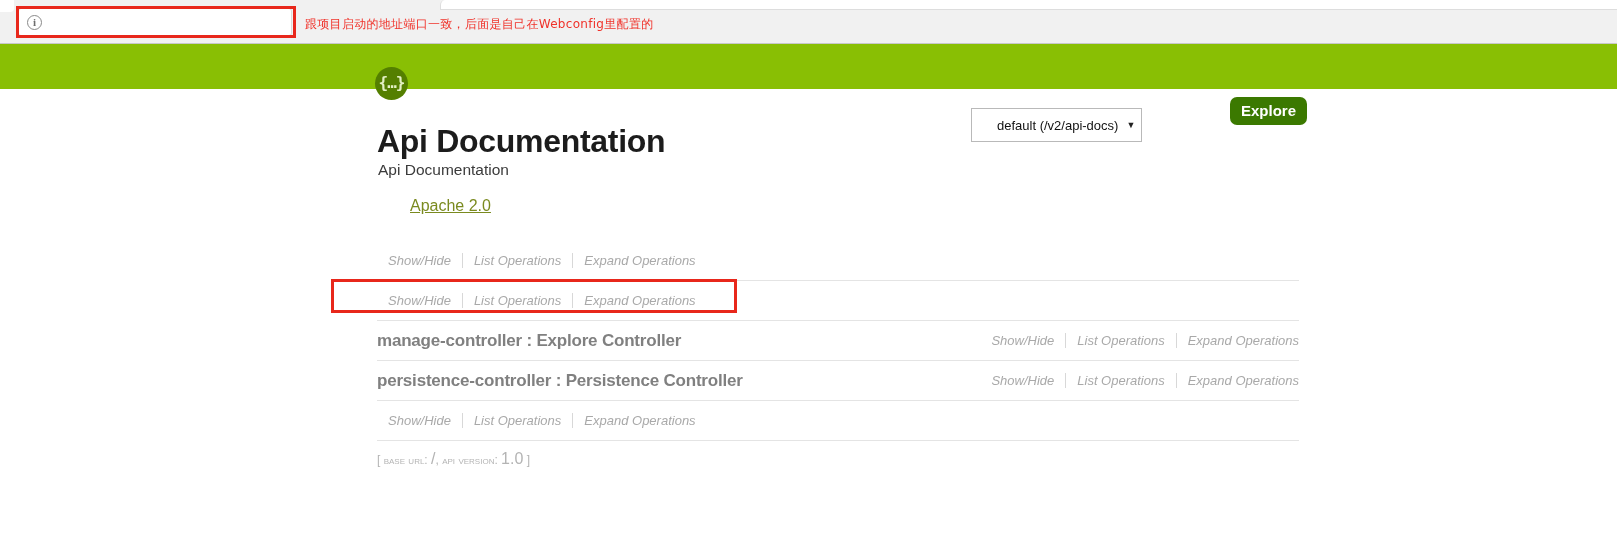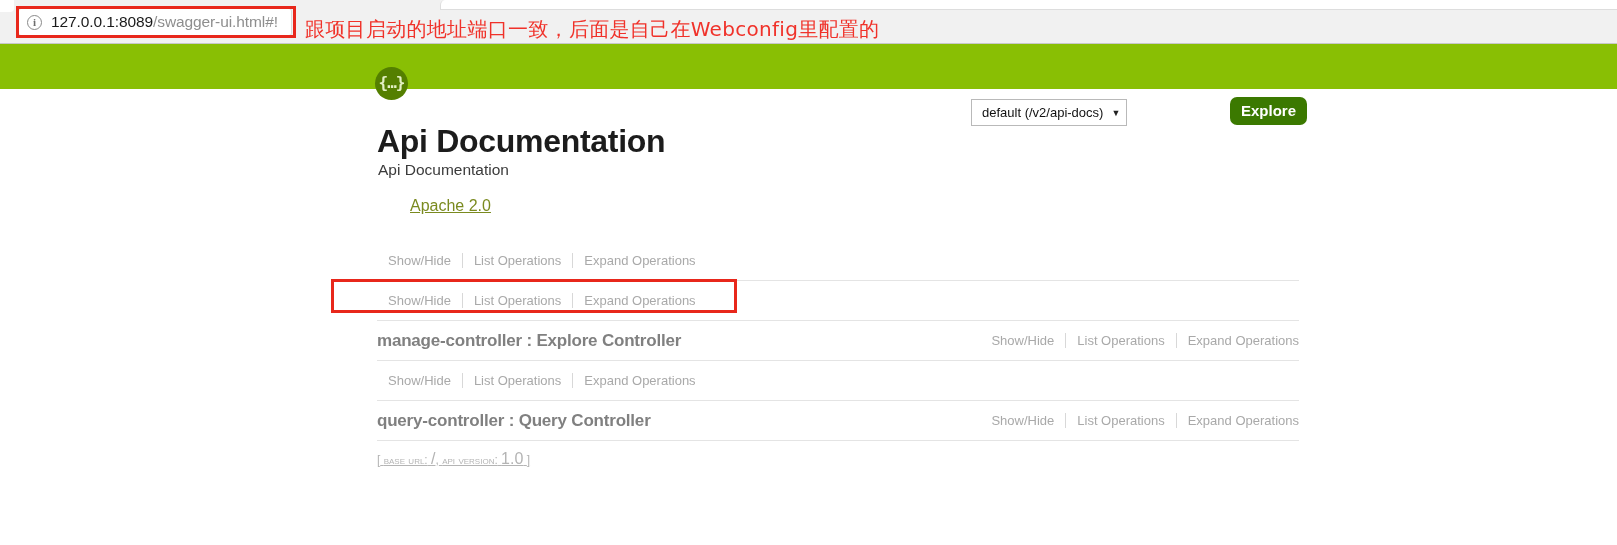--- a/index.html
+++ b/index.html
@@ -59,21 +59,21 @@
 
   .url-redbox {
     position: absolute; left: 16px; top: 6px;
     width: 280px; height: 32px;
     border: 3px solid #e8271b;
     pointer-events: none;
   }
 
   .cn-note {
     position: absolute; left: 305px; top: 16px;
-    font-size: 20px;
+    font-size: 12px;
     color: #f0322a;
     font-family: "DejaVu Sans", sans-serif;
     white-space: nowrap;
     letter-spacing: 0.3px;
   }
 
   
   .swagger-header {
     position: absolute; left: 0; top: 44px;
     width: 1617px; height: 45px;
@@ -94,25 +94,25 @@
     font-family: "DejaVu Sans Mono", monospace;
     letter-spacing: -1px; line-height: 1;
   }
   .logo-word {
     color: #ffffff; font-size: 28px; font-weight: bold;
     letter-spacing: -0.6px;
     margin-top: 34px;
   }
 
   .api-select {
-    position: absolute; left: 971px; top: 55px;
-    height: 27px;
+    position: absolute; left: 971px; top: 64px;
+    height: 34px;
     background: #ffffff;
     border: 1px solid #b9b9b9;
-    padding: 0 6px 0 10px;
+    padding: 0 6px 0 25px;
     display: flex; align-items: center;
     font-size: 13px; color: #111;
     white-space: nowrap;
   }
   .api-select .caret {
     margin-left: 8px; font-size: 9px; color: #222;
   }
 
   .explore-btn {
     position: absolute; left: 1230px; top: 53px;
@@ -153,21 +153,21 @@
     height: 40px;
     border-bottom: 1px solid #e4e4e4;
     display: flex; align-items: center; justify-content: space-between;
   }
   .resource-name {
     font-size: 17px; font-weight: bold; color: #808080;
     letter-spacing: -0.2px;
     cursor: pointer;
     white-space: nowrap;
   }
-  .resource-ops { display: flex; align-items: flex-end; white-space: nowrap; }
+  .resource-ops { display: flex; align-items: flex-end; white-space: nowrap; font-style: italic; }
   .op-link {
     font-size: 13px; color: #a9a9a9;
     padding: 0 11px;
     cursor: pointer;
   }
   .op-sep { width: 1px; height: 15px; background: #d8d8d8; }
   .op-link.last { padding-right: 0; }
 
   .file-redbox {
     position: absolute;
@@ -175,36 +175,34 @@
     width: 406px; height: 34px;
     border: 3px solid #e8271b;
     pointer-events: none;
   }
 
   .footer-info {
     position: absolute; left: 377px; top: 361px;
     font-size: 12px; color: #b4b4b4;
     font-variant: small-caps;
     white-space: nowrap;
-    text-decoration: underline;
   }
   .footer-info .big { font-size: 16px; font-variant: normal; }
 </style>
 </head>
 <body>
 
 <div id="page">
 
   <div class="browser-bar">
     <div class="tab-stub"></div>
     <div class="chrome-white-right"></div>
 
     <div class="urlbox">
       <span class="info-icon">i</span>
-      <span class="url-text"><span>127.0.0.1:8089</span><span class="url-path">/swagger-ui.html#!</span></span>
     </div>
   </div>
 
   <div class="url-redbox"></div>
   <div class="cn-note">跟项目启动的地址端口一致，后面是自己在Webconfig里配置的</div>
 
   <div class="swagger-header">
     <div class="logo-wrap">
       <span class="logo-circle">
         <span class="logo-glyph">{…}</span>
@@ -252,31 +250,31 @@
         <span class="resource-ops">
           <span class="op-link">Show/Hide</span>
           <span class="op-sep"></span>
           <span class="op-link">List Operations</span>
           <span class="op-sep"></span>
           <span class="op-link last">Expand Operations</span>
         </span>
       </div>
 
       <div class="resource-row">
-        <span class="resource-ops">
-          <span class="op-link">Show/Hide</span>
-          <span class="op-sep"></span>
-          <span class="op-link">List Operations</span>
-          <span class="op-sep"></span>
-          <span class="op-link last">Expand Operations</span>
-        </span>
-      </div>
-
-      <div class="resource-row">
-        <span class="resource-name">query-controller : Query Controller</span>
+        <span class="resource-name">persistence-controller : Persistence Controller</span>
+        <span class="resource-ops">
+          <span class="op-link">Show/Hide</span>
+          <span class="op-sep"></span>
+          <span class="op-link">List Operations</span>
+          <span class="op-sep"></span>
+          <span class="op-link last">Expand Operations</span>
+        </span>
+      </div>
+
+      <div class="resource-row">
         <span class="resource-ops">
           <span class="op-link">Show/Hide</span>
           <span class="op-sep"></span>
           <span class="op-link">List Operations</span>
           <span class="op-sep"></span>
           <span class="op-link last">Expand Operations</span>
         </span>
       </div>
 
     </div>

